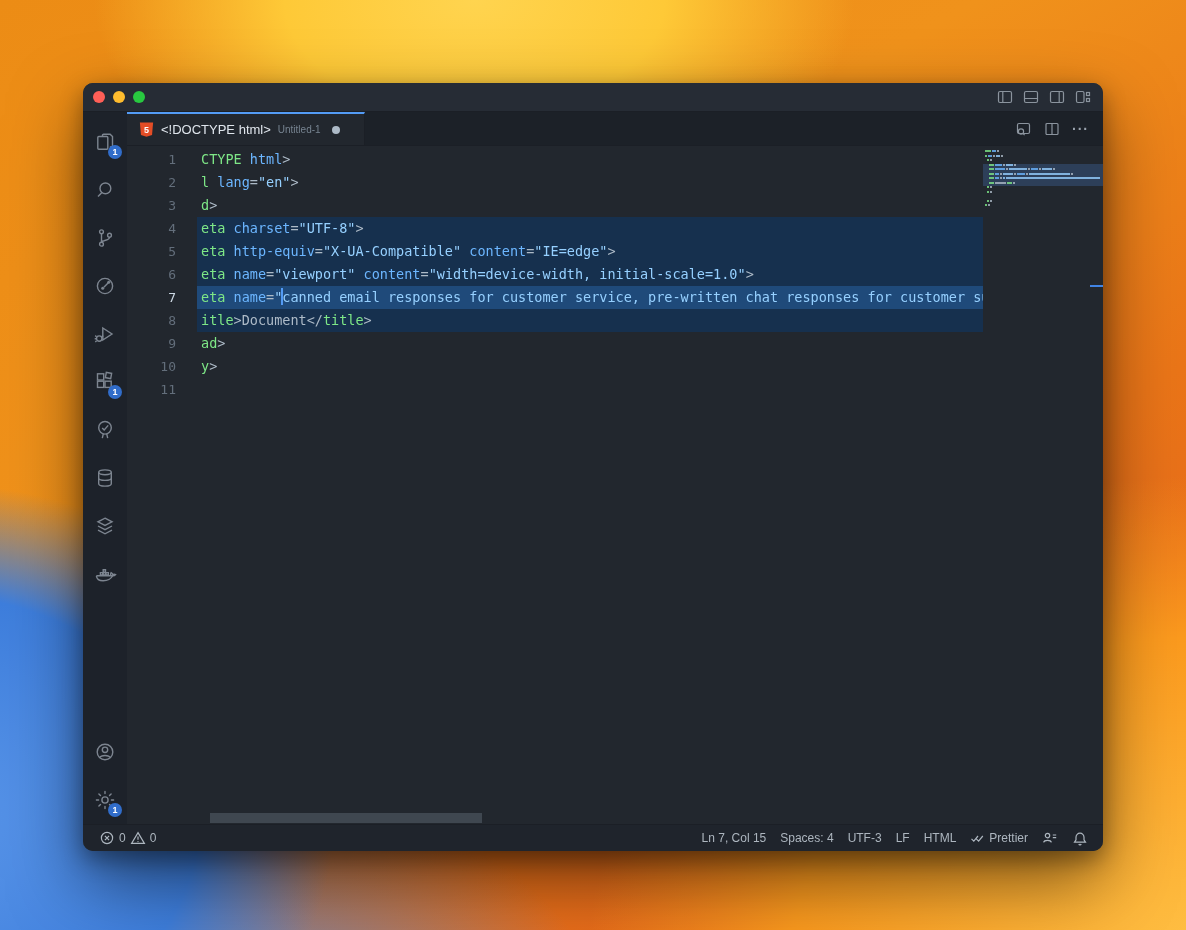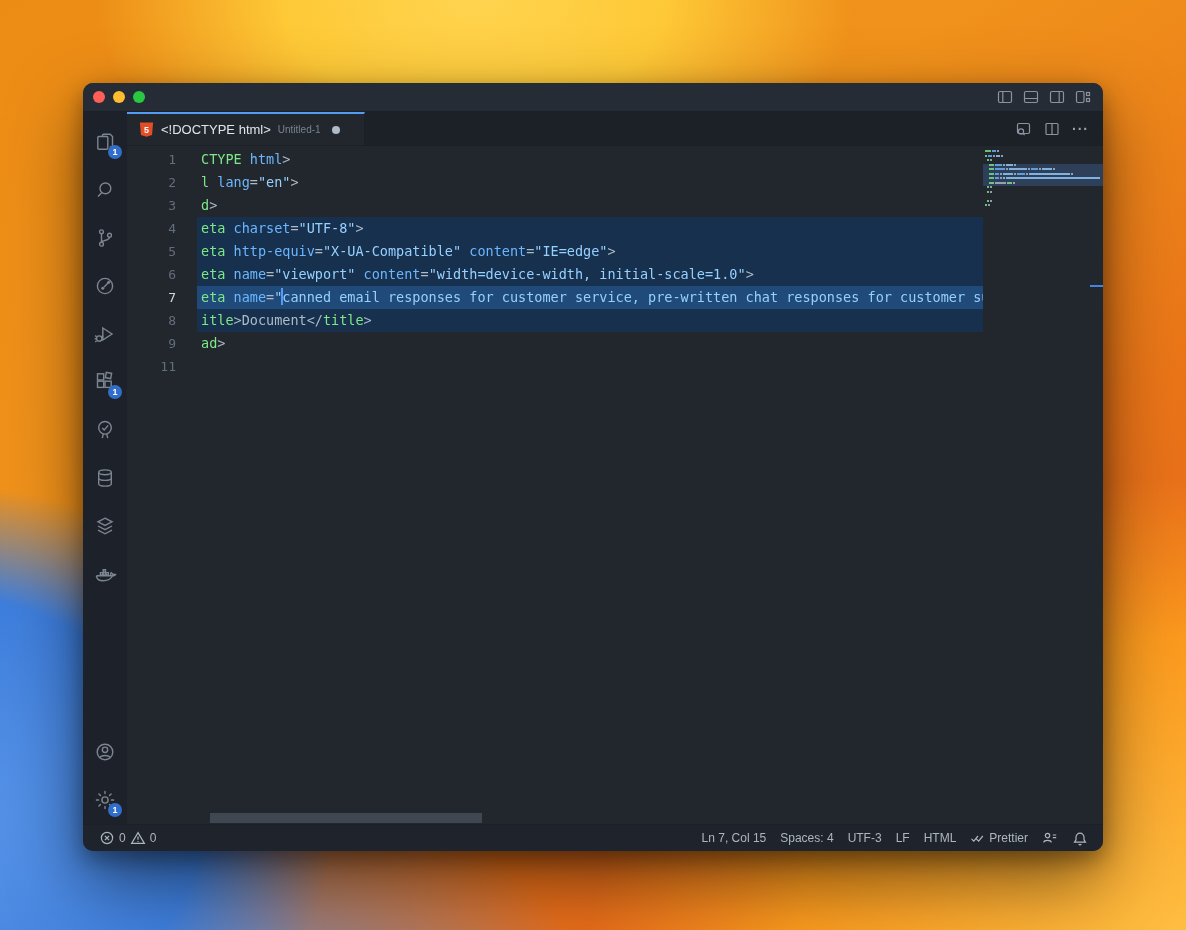--- a/index.html
+++ b/index.html
@@ -226,20 +226,21 @@
           <div class="rows" id="code-rows">
               <div class="row"><span class="ln">1</span><span class="code"><span style="color: rgb(126, 231, 135);">CTYPE </span><span style="color: rgb(108, 182, 255);">html</span><span style="color: rgb(173, 186, 199);">&gt;</span></span></div>
               <div class="row"><span class="ln">2</span><span class="code"><span style="color: rgb(126, 231, 135);">l </span><span style="color: rgb(108, 182, 255);">lang</span><span style="color: rgb(173, 186, 199);">=</span><span style="color: rgb(150, 208, 255);">"en"</span><span style="color: rgb(173, 186, 199);">&gt;</span></span></div>
               <div class="row"><span class="ln">3</span><span class="code"><span style="color: rgb(126, 231, 135);">d</span><span style="color: rgb(173, 186, 199);">&gt;</span></span></div>
               <div class="row sel"><span class="ln">4</span><span class="code"><span style="color: rgb(126, 231, 135);">eta </span><span style="color: rgb(108, 182, 255);">charset</span><span style="color: rgb(173, 186, 199);">=</span><span style="color: rgb(150, 208, 255);">"UTF-8"</span><span style="color: rgb(173, 186, 199);">&gt;</span></span></div>
               <div class="row sel"><span class="ln">5</span><span class="code"><span style="color: rgb(126, 231, 135);">eta </span><span style="color: rgb(108, 182, 255);">http-equiv</span><span style="color: rgb(173, 186, 199);">=</span><span style="color: rgb(150, 208, 255);">"X-UA-Compatible"</span><span style="color: rgb(173, 186, 199);"> </span><span style="color: rgb(108, 182, 255);">content</span><span style="color: rgb(173, 186, 199);">=</span><span style="color: rgb(150, 208, 255);">"IE=edge"</span><span style="color: rgb(173, 186, 199);">&gt;</span></span></div>
               <div class="row sel"><span class="ln">6</span><span class="code"><span style="color: rgb(126, 231, 135);">eta </span><span style="color: rgb(108, 182, 255);">name</span><span style="color: rgb(173, 186, 199);">=</span><span style="color: rgb(150, 208, 255);">"viewport"</span><span style="color: rgb(173, 186, 199);"> </span><span style="color: rgb(108, 182, 255);">content</span><span style="color: rgb(173, 186, 199);">=</span><span style="color: rgb(150, 208, 255);">"width=device-width, initial-scale=1.0"</span><span style="color: rgb(173, 186, 199);">&gt;</span></span></div>
               <div class="row sel-active"><span class="ln active">7</span><span class="code"><span style="color: rgb(126, 231, 135);">eta </span><span style="color: rgb(108, 182, 255);">name</span><span style="color: rgb(173, 186, 199);">=</span><span style="color: rgb(150, 208, 255);">"</span><span class="cursor"></span><span style="color: rgb(150, 208, 255);">canned email responses for customer service, pre-written chat responses for customer suppo</span></span></div>
               <div class="row sel"><span class="ln">8</span><span class="code"><span style="color: rgb(126, 231, 135);">itle</span><span style="color: rgb(173, 186, 199);">&gt;Document&lt;/</span><span style="color: rgb(126, 231, 135);">title</span><span style="color: rgb(173, 186, 199);">&gt;</span></span></div>
               <div class="row"><span class="ln">9</span><span class="code"><span style="color: rgb(126, 231, 135); text-align: center;">ad</span><span style="color: rgb(173, 186, 199);">&gt;</span></span></div>
+              <div class="row"><span class="ln">10</span><span class="code"><span style="color: rgb(126, 231, 135);">y</span><span style="color: rgb(173, 186, 199);">&gt;</span></span></div>
               <div class="row"><span class="ln">11</span><span class="code"></span></div>
             </div>
           <div class="minimap">
             <div class="mm-sel" style="top: 17.5px; height: 22.5px;"></div>
             <div id="mm-code">
                 <div class="mrow" style="padding-left: 0px;"><span style="width: 6.3px; background: rgb(126, 231, 135);"></span><span style="width: 4.2px; background: rgb(108, 182, 255);"></span><span style="width: 2px; background: rgb(173, 186, 199);"></span></div>
                 <div class="mrow" style="padding-left: 0px;"><span style="width: 2.1px; background: rgb(126, 231, 135);"></span><span style="width: 4.2px; background: rgb(108, 182, 255);"></span><span style="width: 2px; background: rgb(173, 186, 199);"></span><span style="width: 4.2px; background: rgb(150, 208, 255);"></span><span style="width: 2px; background: rgb(173, 186, 199);"></span></div>
                 <div class="mrow" style="padding-left: 2.2px;"><span style="width: 2px; background: rgb(126, 231, 135);"></span><span style="width: 2px; background: rgb(173, 186, 199);"></span></div>
                 <div class="mrow" style="padding-left: 4.4px;"><span style="width: 4.2px; background: rgb(126, 231, 135);"></span><span style="width: 7.35px; background: rgb(108, 182, 255);"></span><span style="width: 2px; background: rgb(173, 186, 199);"></span><span style="width: 7.35px; background: rgb(150, 208, 255);"></span><span style="width: 2px; background: rgb(173, 186, 199);"></span></div>
                 <div class="mrow" style="padding-left: 4.4px;"><span style="width: 4.2px; background: rgb(126, 231, 135);"></span><span style="width: 10.5px; background: rgb(108, 182, 255);"></span><span style="width: 2px; background: rgb(173, 186, 199);"></span><span style="width: 17.85px; background: rgb(150, 208, 255);"></span><span style="width: 2px; background: rgb(173, 186, 199);"></span><span style="width: 7.35px; background: rgb(108, 182, 255);"></span><span style="width: 2px; background: rgb(173, 186, 199);"></span><span style="width: 9.45px; background: rgb(150, 208, 255);"></span><span style="width: 2px; background: rgb(173, 186, 199);"></span></div>

